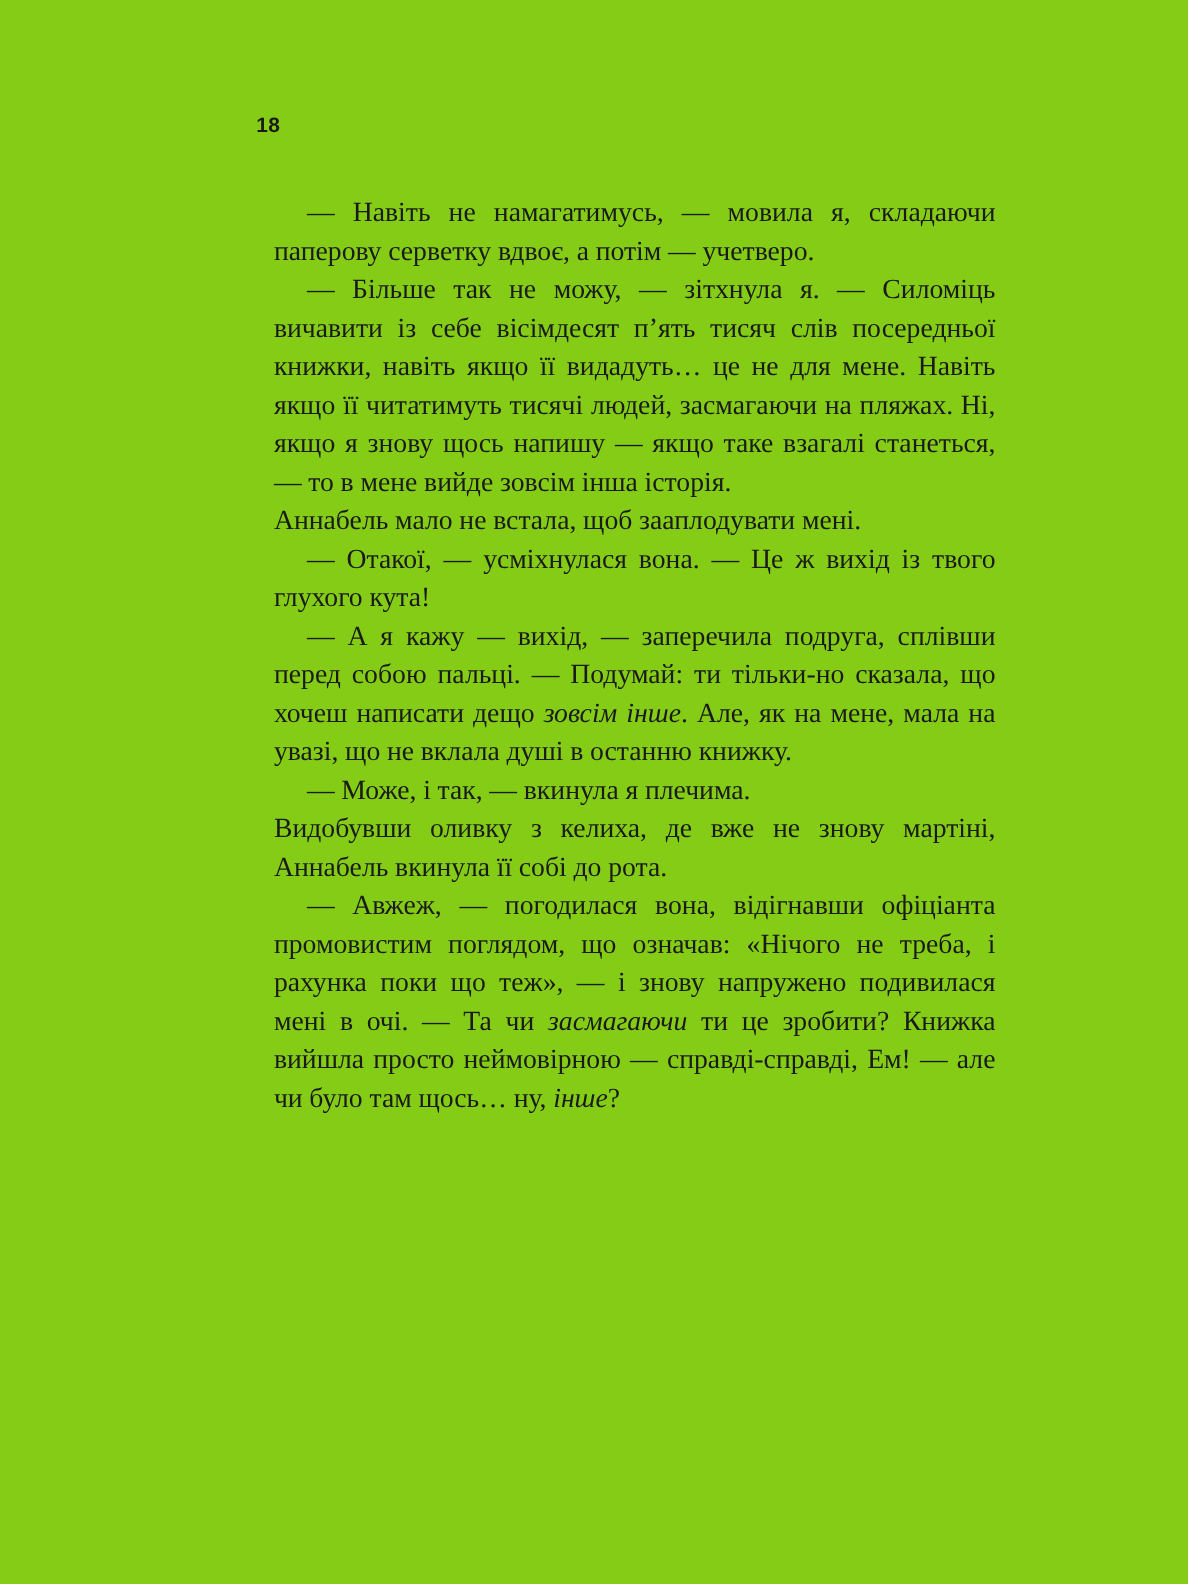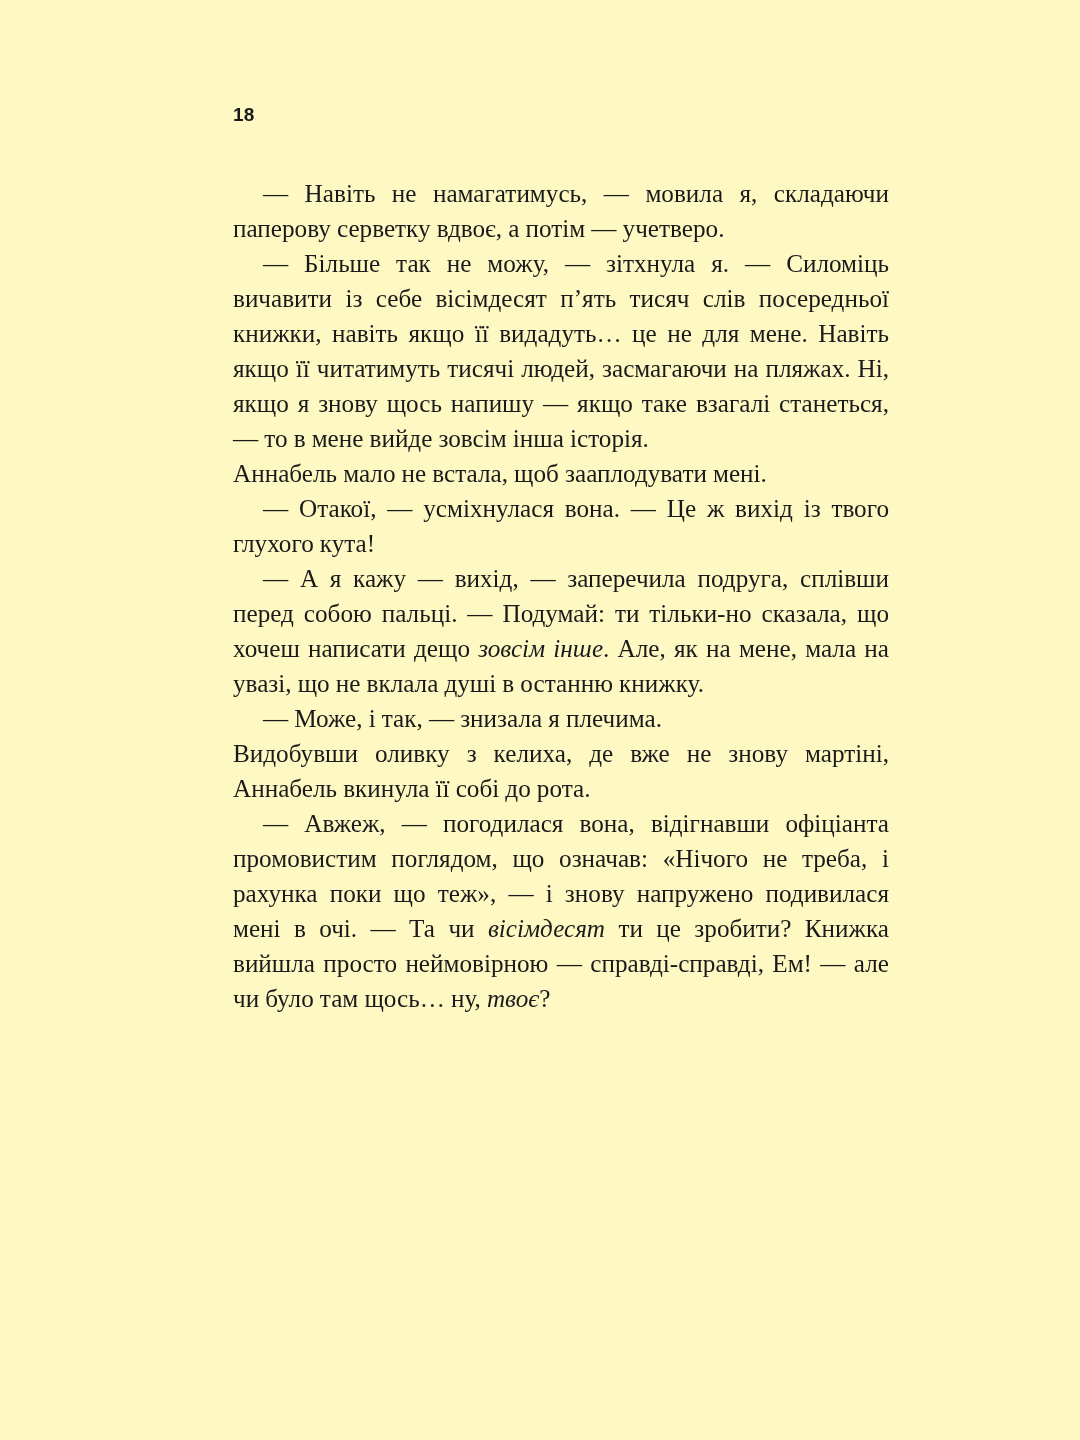--- a/index.html
+++ b/index.html
@@ -12,38 +12,38 @@
     height: 1440px;
     position: relative;
     font-family: "Liberation Serif", "DejaVu Serif", serif;
     color: #1a1a1a;
     overflow: hidden;
   }
 
   .page {
     position: absolute;
     inset: 0;
-    background: #fef9c3;
+    background: #84cc16;
   }
 
   .folio {
     position: absolute;
     left: 233px;
     top: 105px;
     font-family: "Liberation Sans", "DejaVu Sans", sans-serif;
     font-size: 19px;
     font-weight: 700;
     letter-spacing: 0.2px;
     color: #1a1a1a;
     line-height: 1;
   }
 
   .textblock {
     position: absolute;
-    left: 233px;
+    left: 249px;
     top: 176px;
     width: 656px;
   }
 
   p.para {
     margin: 0;
     text-align: justify;
     text-align-last: left;
     text-indent: 30px;
     font-size: 25.2px;
@@ -67,18 +67,18 @@
 <div class="page">
 
   <div class="folio">18</div>
 
   <div class="textblock">
     <p class="para">— Навіть не намагатимусь, — мовила я, складаючи паперову серветку вдвоє, а потім — учетверо.</p>
     <p class="para">— Більше так не можу, — зітхнула я. — Силоміць вичавити із себе вісімдесят п’ять тисяч слів посередньої книжки, навіть якщо її видадуть… це не для мене. Навіть якщо її читатимуть тисячі людей, засмагаючи на пляжах. Ні, якщо я знову щось напишу — якщо таке взагалі станеться, — то в мене вийде зовсім інша історія.</p>
     <p class="para noindent">Аннабель мало не встала, щоб зааплодувати мені.</p>
     <p class="para">— Отакої, — усміхнулася вона. — Це ж вихід із твого глухого кута!</p>
     <p class="para">— А я кажу — вихід, — заперечила подруга, сплівши перед собою пальці. — Подумай: ти тільки-но сказала, що хочеш написати дещо <em>зовсім інше</em>. Але, як на мене, мала на увазі, що не вклала душі в останню книжку.</p>
-    <p class="para">— Може, і так, — знизала я плечима.</p>
+    <p class="para">— Може, і так, — вкинула я плечима.</p>
     <p class="para noindent">Видобувши оливку з келиха, де вже не знову мартіні, Аннабель вкинула її собі до рота.</p>
-    <p class="para">— Авжеж, — погодилася вона, відігнавши офіціанта промовистим поглядом, що означав: «Нічого не треба, і рахунка поки що теж», — і знову напружено подивилася мені в очі. — Та чи <em>вісімдесят</em> ти це зробити? Книжка вийшла просто неймовірною — справді-справді, Ем! — але чи було там щось… ну, <em>твоє</em>?</p>
+    <p class="para">— Авжеж, — погодилася вона, відігнавши офіціанта промовистим поглядом, що означав: «Нічого не треба, і рахунка поки що теж», — і знову напружено подивилася мені в очі. — Та чи <em>засмагаючи</em> ти це зробити? Книжка вийшла просто неймовірною — справді-справді, Ем! — але чи було там щось… ну, <em>інше</em>?</p>
   </div>
 
 </div>
 
 </body></html>

